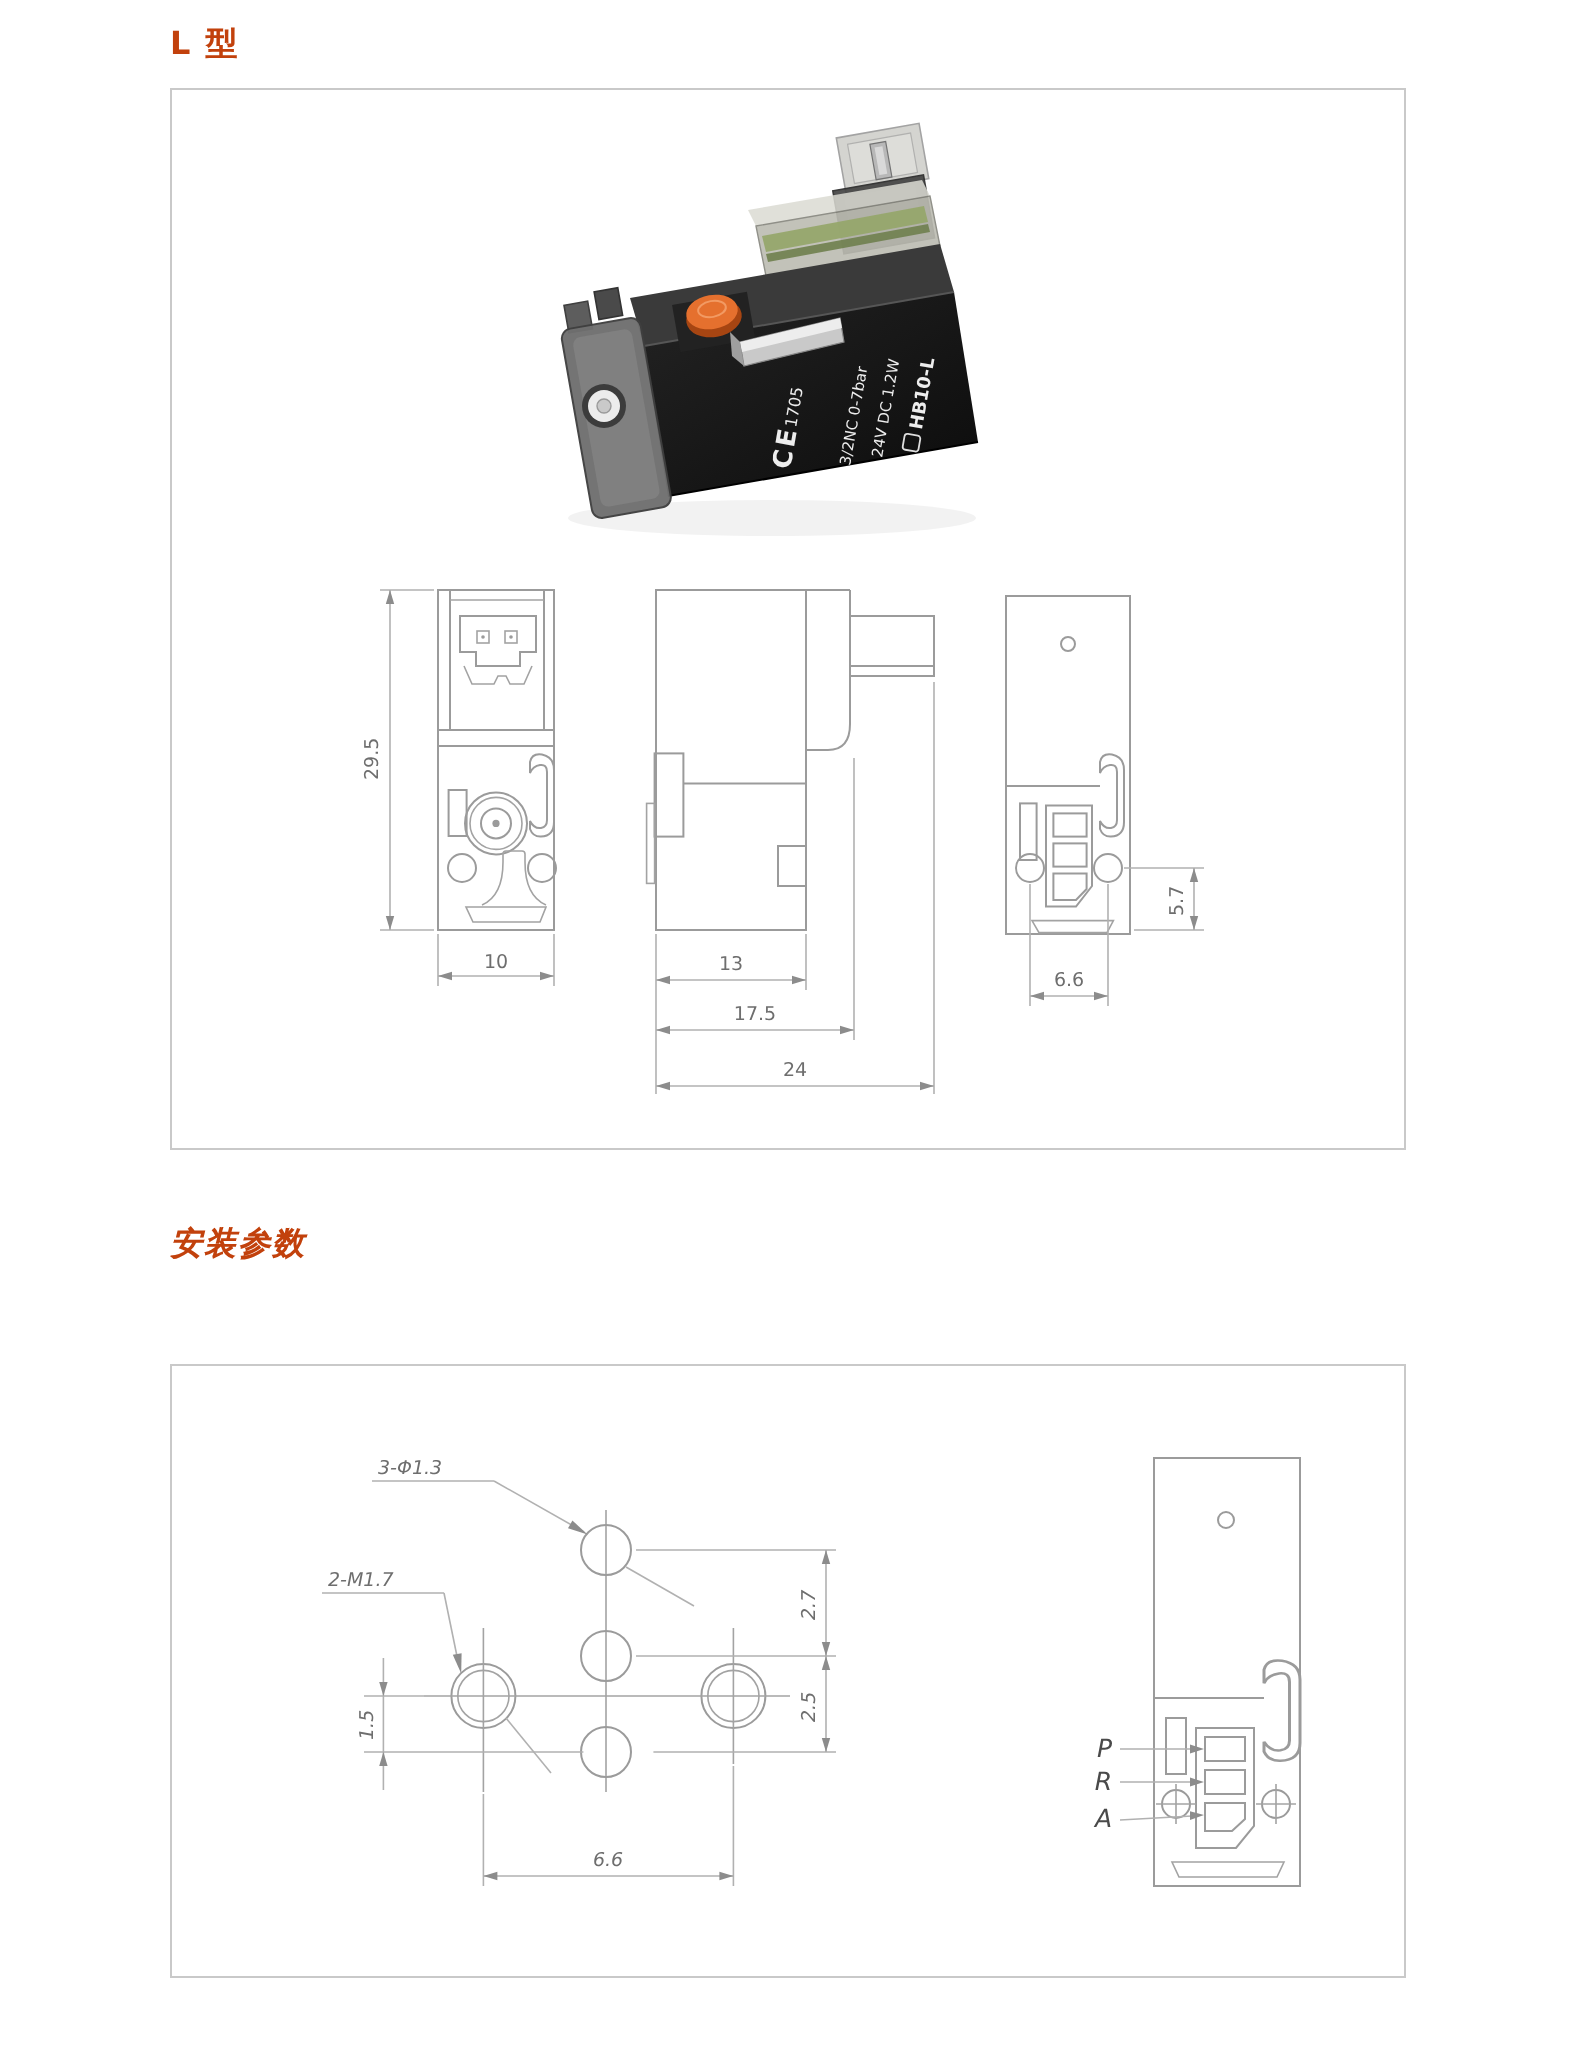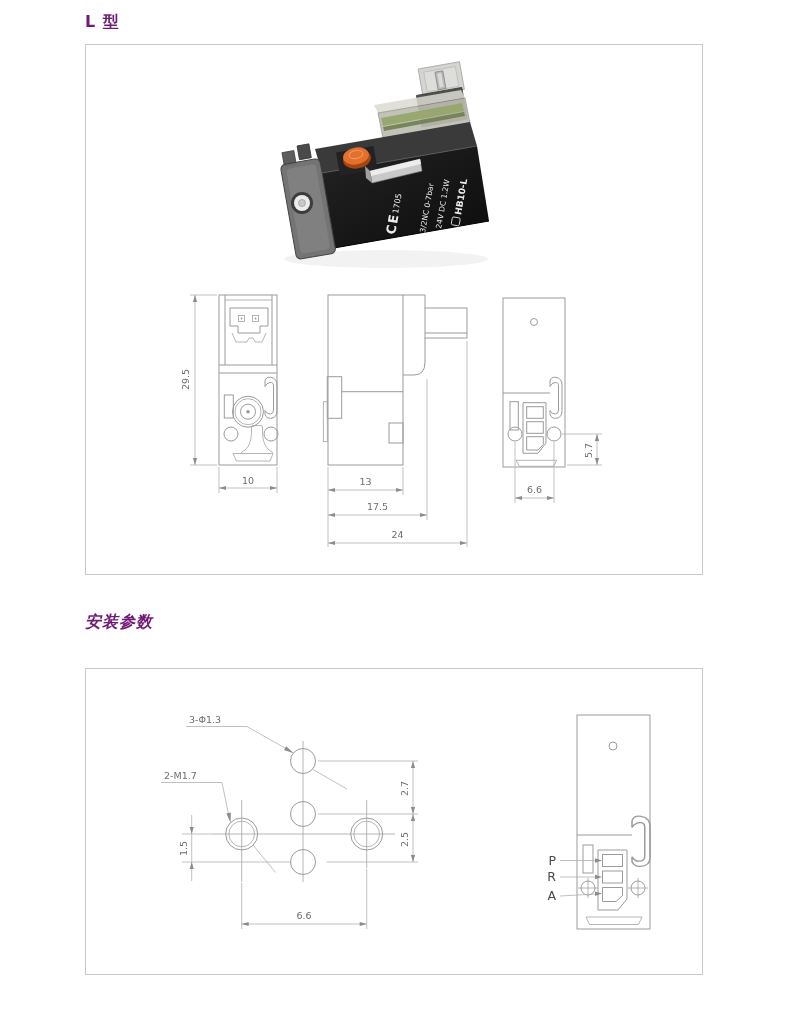--- a/index.html
+++ b/index.html
@@ -1,24 +1,24 @@
 <!DOCTYPE html>
 <html><head>
 <meta charset="utf-8">
 <style>
   html,body{margin:0;padding:0;background:#ffffff;}
   .page{position:relative;width:790px;height:1033px;background:#ffffff;overflow:hidden;
         font-family:"DejaVu Sans",sans-serif;}
-  .sec-title{position:absolute;left:85px;font-size:16px;font-weight:bold;color:#701a75;
+  .sec-title{position:absolute;left:85px;font-size:16px;font-weight:bold;color:#c2410c;
              letter-spacing:1px;}
   #title1{top:12px;}
   #title2{top:612px;font-style:italic;}
   .panel{position:absolute;left:85px;background:#fff;border:1px solid #c9c9c9;}
   #panel1{top:44px;width:616px;height:529px;}
-  #panel2{top:668px;width:616px;height:305px;}
+  #panel2{top:682px;width:616px;height:305px;font-style:italic;}
   svg{display:block;}
   .ln{fill:none;stroke:#9b9b9b;stroke-width:1;}
   .lnt{fill:none;stroke:#a3a3a3;stroke-width:0.8;}
   .dim{fill:none;stroke:#b1b1b1;stroke-width:0.8;}
   .arr{fill:#8c8c8c;stroke:none;}
   .dtx{font-family:"DejaVu Sans",sans-serif;font-size:9.5px;fill:#6e6e6e;}
   .ptx{font-family:"DejaVu Sans",sans-serif;font-size:12.5px;fill:#4a4a4a;}
 </style>
 </head>
 <body>

